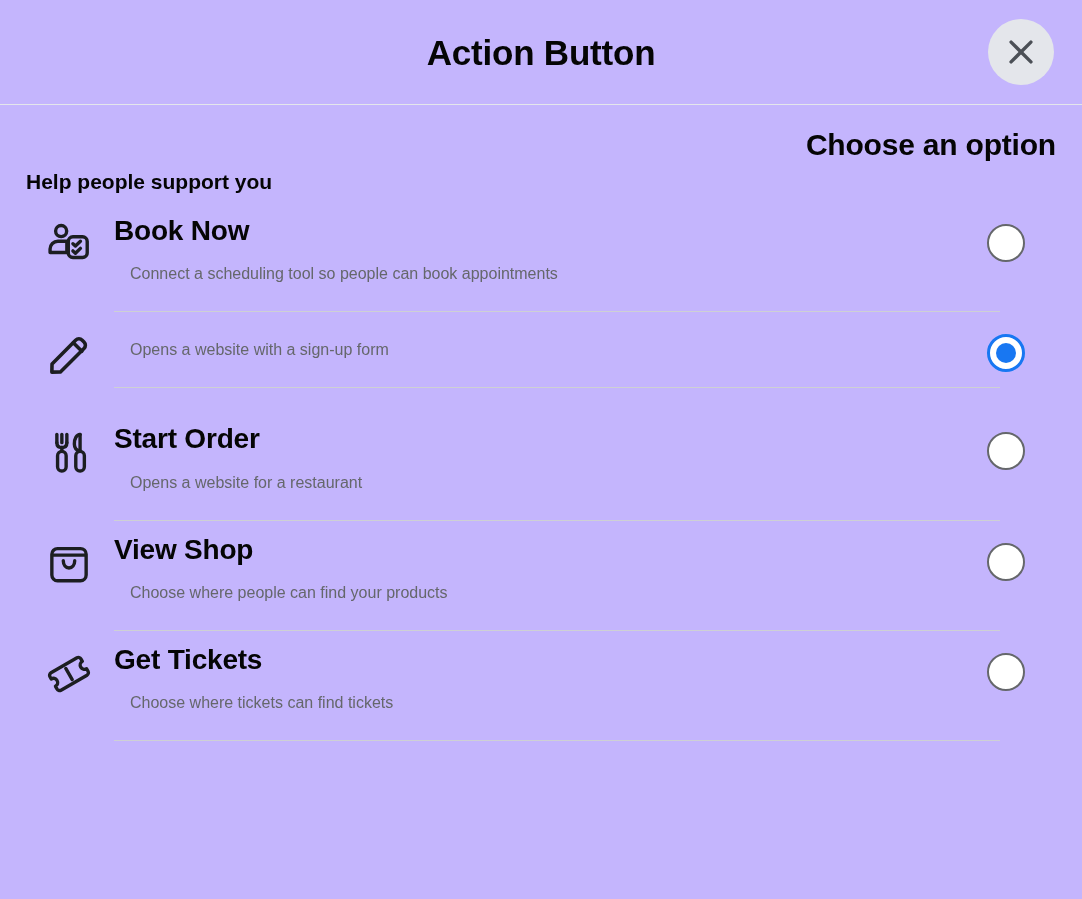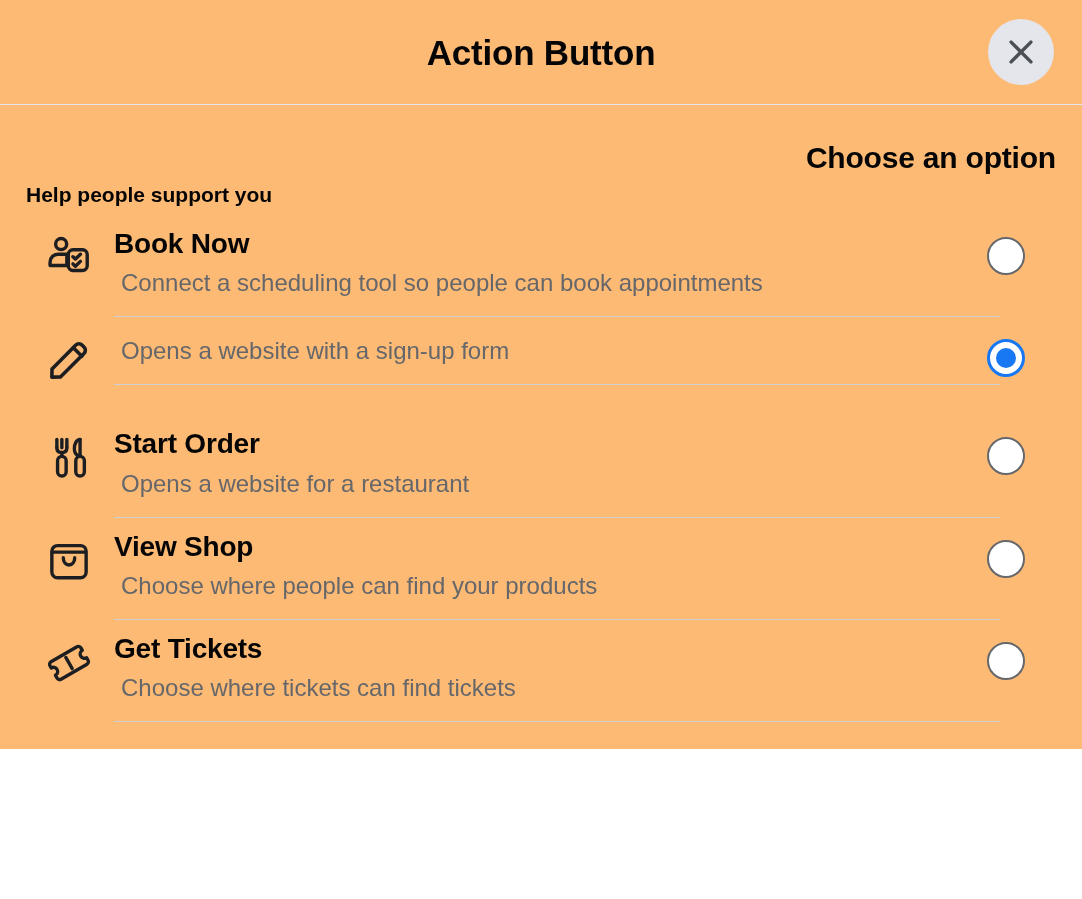--- a/index.html
+++ b/index.html
@@ -10,26 +10,25 @@
     width: 1082px;
     height: 899px;
     background: #ffffff;
     font-family: "Liberation Sans", sans-serif;
     color: #050505;
     overflow: hidden;
   }
 
   .dialog {
     width: 1082px;
-    height: 749px;
-    background: #fdba74;
+    height: 899px;
+    background: #c4b5fd;
     display: flex;
     flex-direction: column;
     position: relative;
-    gap: 13px;
   }
 
   
   .dialog-header {
     height: 105px;
     min-height: 105px;
     border-bottom: 1px solid #e4e6eb;
     display: flex;
     align-items: center;
     justify-content: center;
@@ -128,24 +127,24 @@
   }
   .option-title {
     font-size: 28px;
     font-weight: bold;
     color: #050505;
     line-height: 1.22;
     margin: 0 0 2px 0;
     letter-spacing: -0.2px;
   }
   .option-subtitle {
-    font-size: 24px;
+    font-size: 16px;
     color: #65676b;
     line-height: 1.25;
-    margin: 7px;
+    margin: 16px;
   }
   
   .option-text::after {
     content: "";
     position: absolute;
     left: 0;
     right: -24px;
     bottom: 0;
     height: 1px;
     background: #ced0d4;

